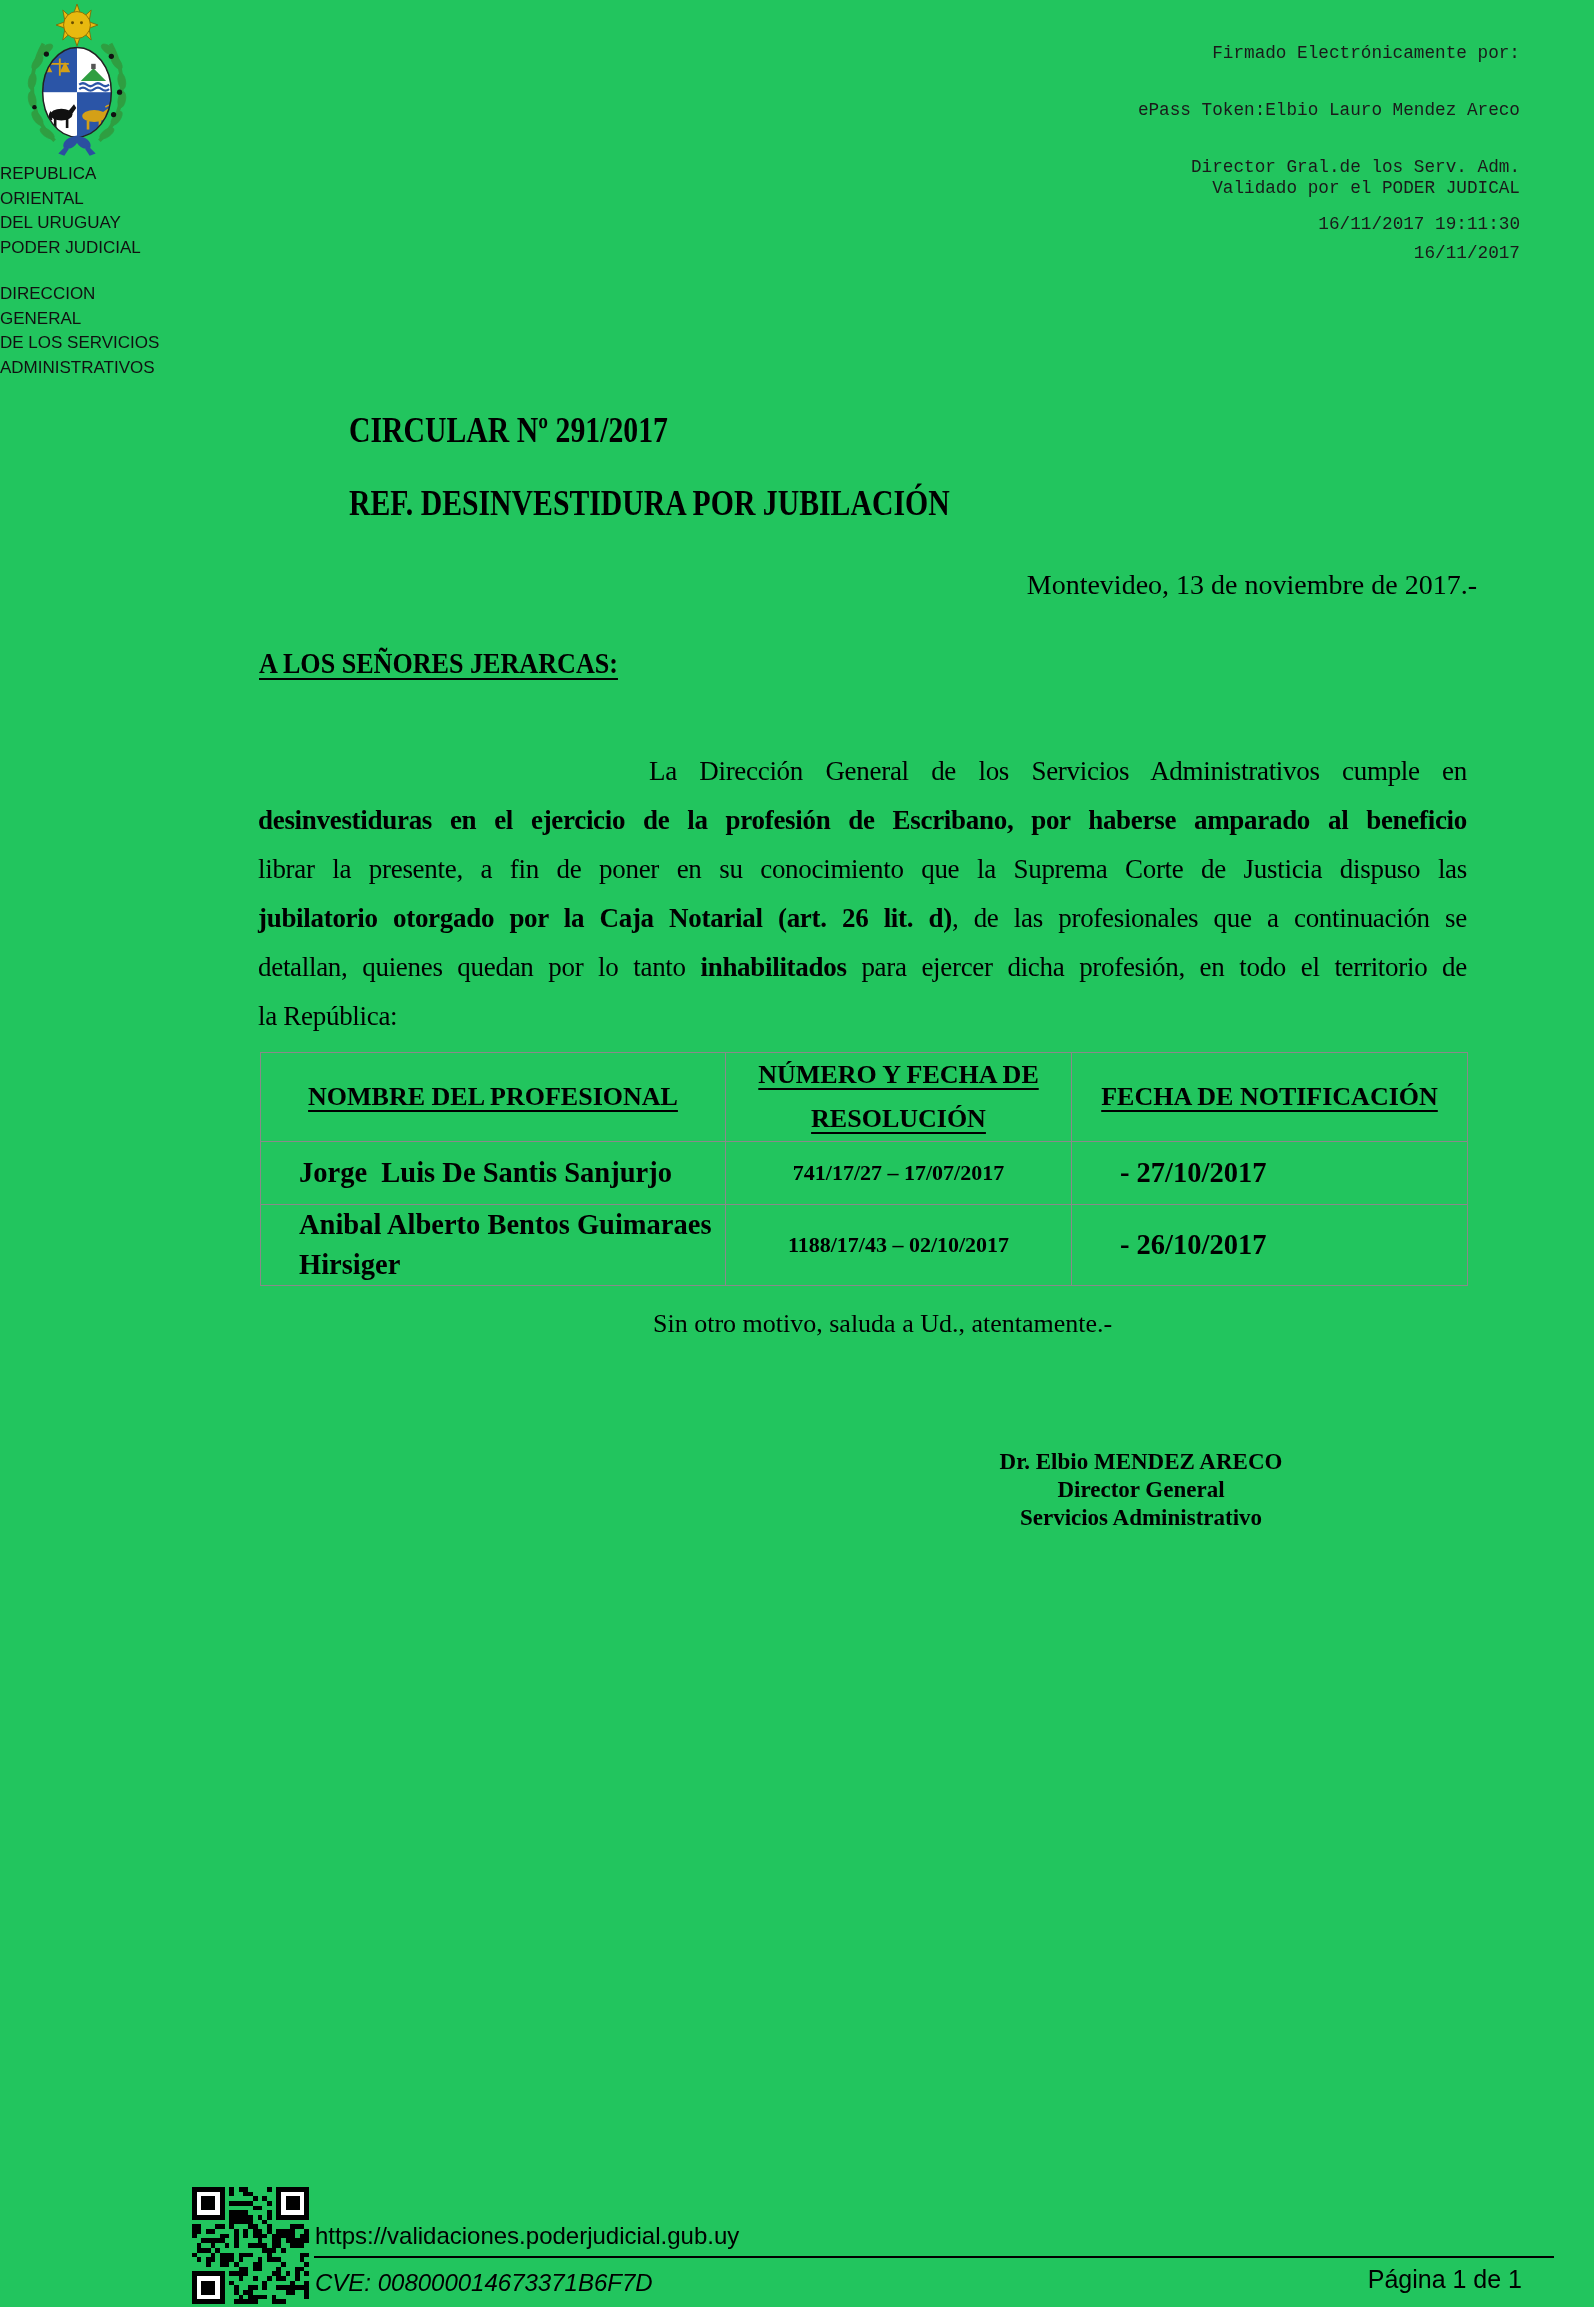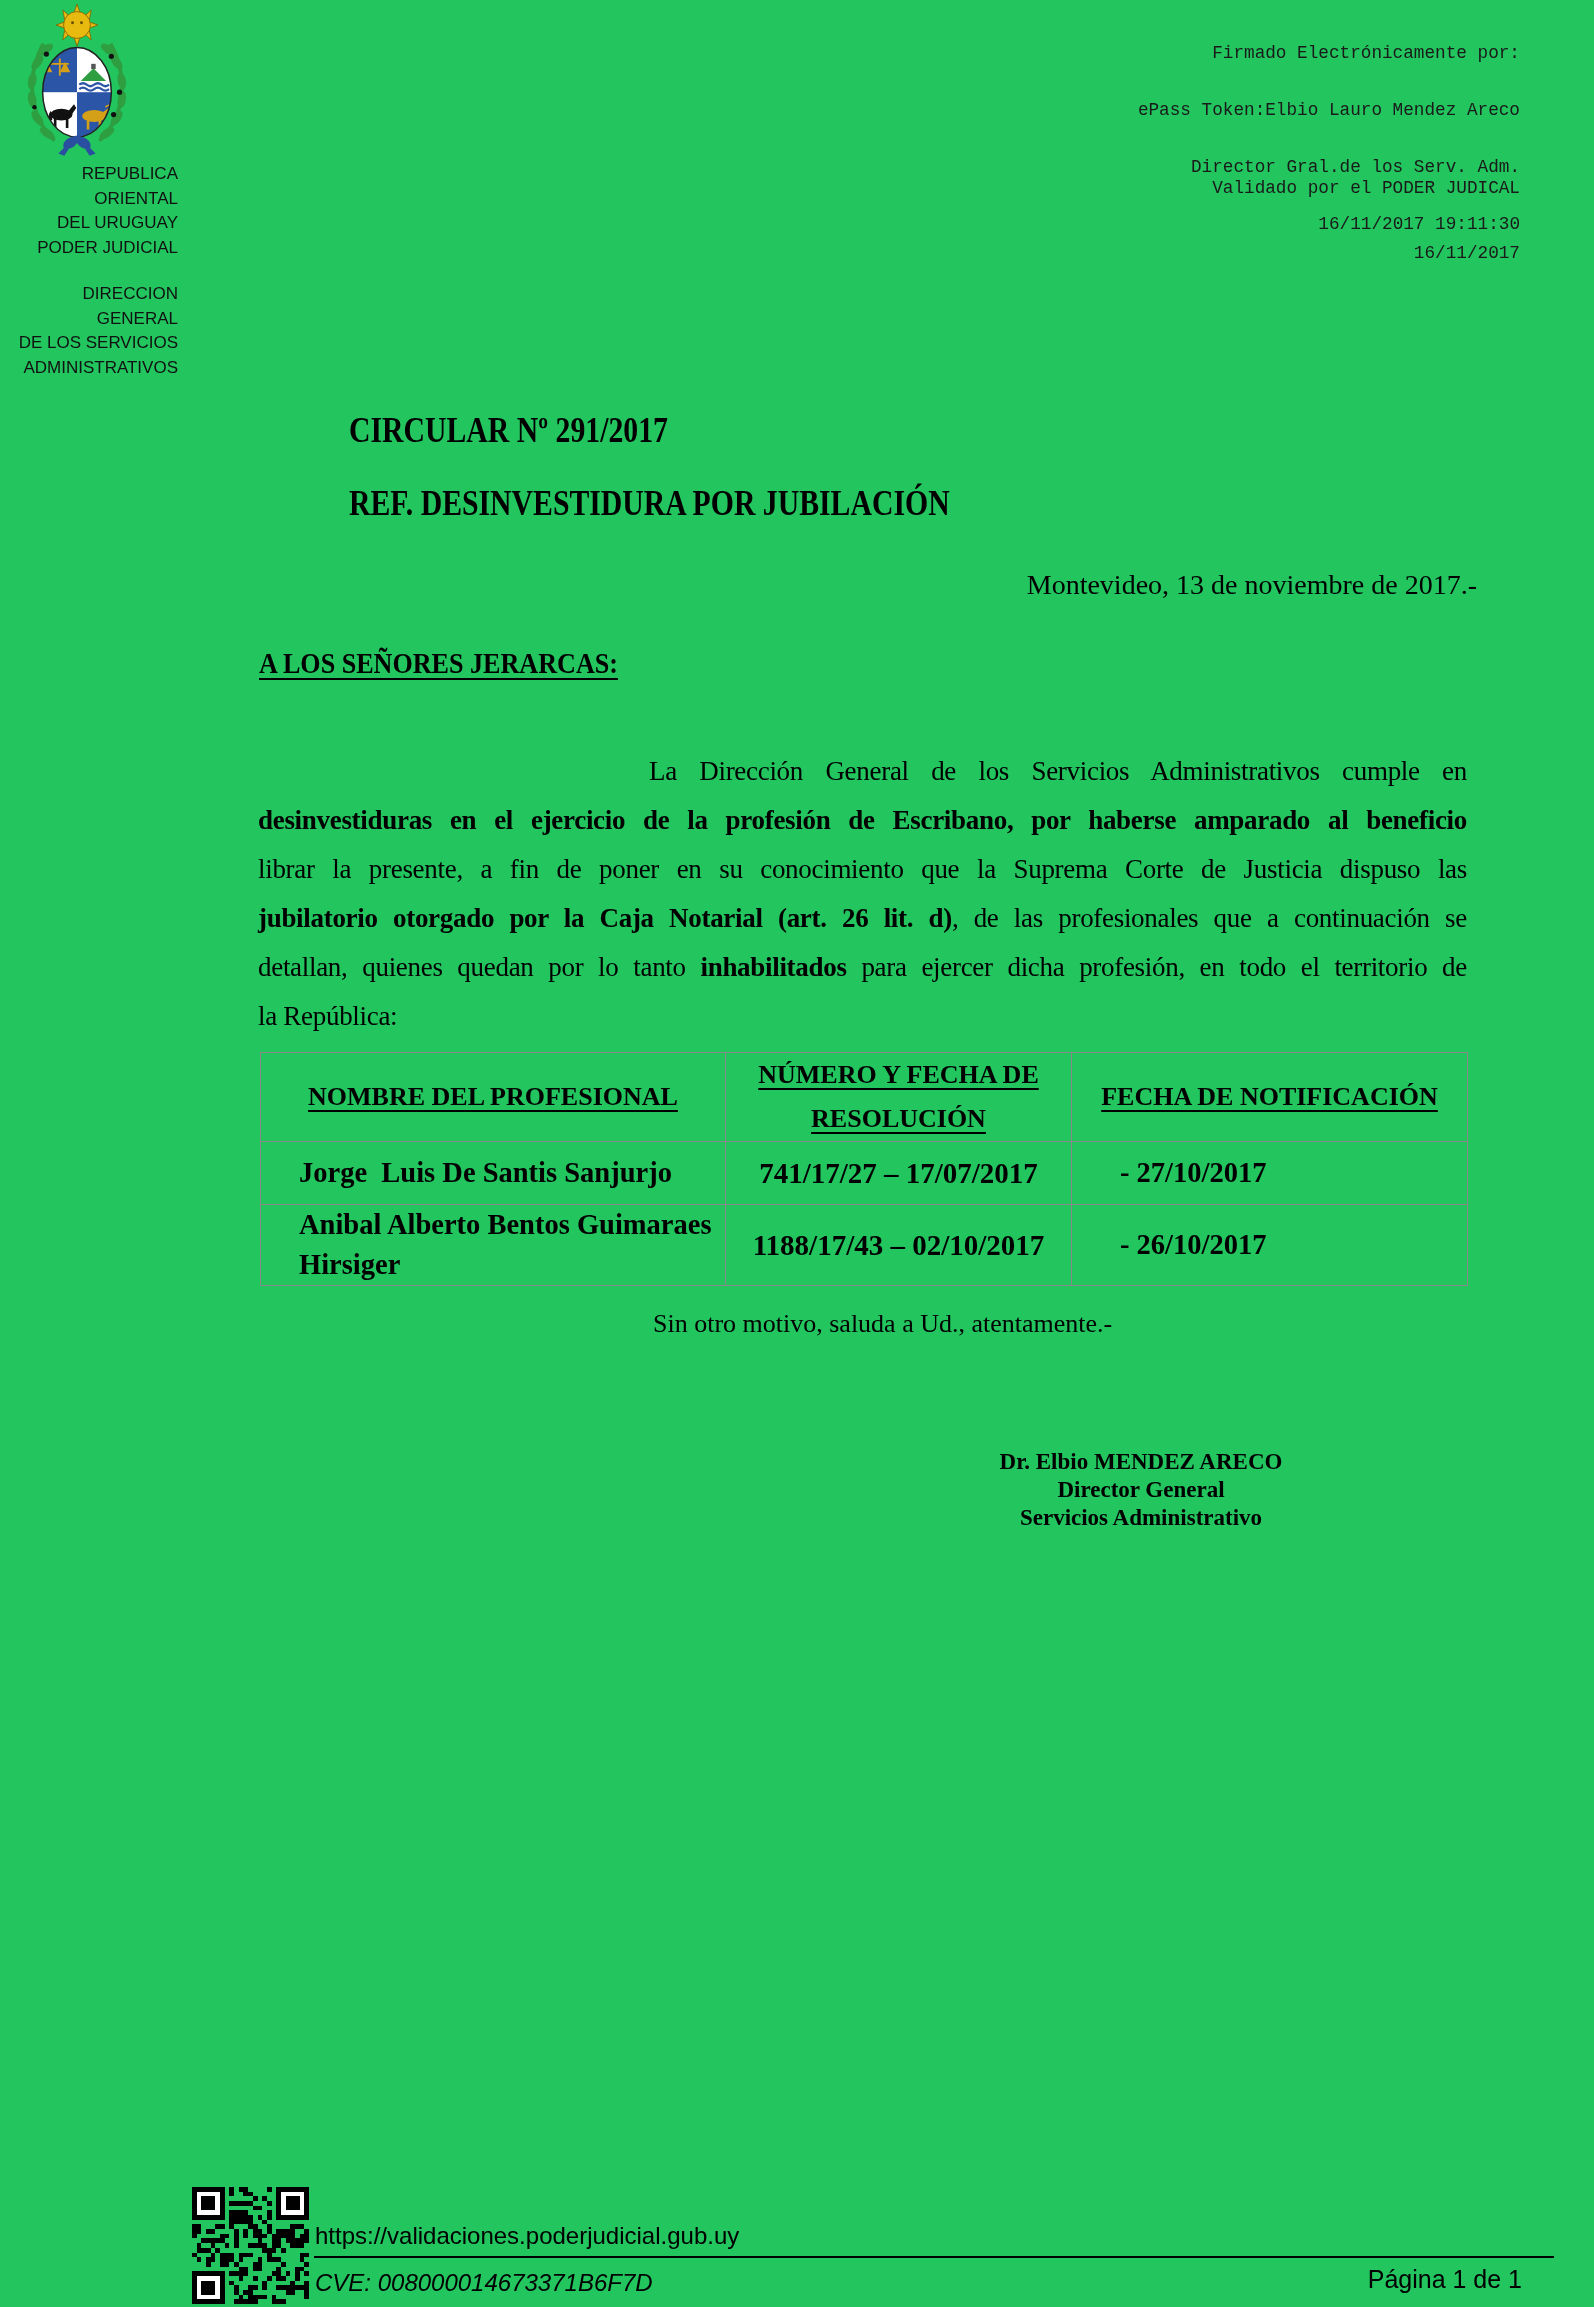--- a/index.html
+++ b/index.html
@@ -6,21 +6,21 @@
   #page{position:relative;width:1595px;height:2307px;background:#22c55e;overflow:hidden;
         font-family:"Liberation Serif","DejaVu Serif",serif;color:#000;}
   .abs{position:absolute;}
 
   
   .stamp{right:75px;text-align:right;font-family:"Liberation Mono","DejaVu Sans Mono",monospace;
          font-size:17.7px;line-height:19px;color:#1a1a1a;white-space:pre;}
   .stamp2{top:135px;line-height:21.5px;}
 
   
-  .logocap{left:0;width:178px;text-align:right;font-family:"Liberation Sans","DejaVu Sans",sans-serif;
+  .logocap{left:0;width:178px;text-align:left;font-family:"Liberation Sans","DejaVu Sans",sans-serif;
            font-size:17px;line-height:24.6px;font-weight:400;color:#111;}
 
   
   .headline{font-weight:bold;font-size:35px;white-space:nowrap;}
   .cond{display:inline-block;transform:scaleX(0.85);transform-origin:0 50%;}
   .cond9{display:inline-block;transform:scaleX(0.90);transform-origin:0 50%;}
 
   .dateline{top:569px;right:118px;font-size:28px;white-space:nowrap;text-align:right;}
   .salutation{left:259px;top:647px;font-size:29px;font-weight:bold;}
   .salutation .cond9{text-decoration:underline;text-underline-offset:4.6px;text-decoration-thickness:2.3px;}
@@ -29,21 +29,21 @@
   #bodypara{left:258px;top:747px;width:1209px;font-size:27px;letter-spacing:-0.3px;}
   .bodyline{height:49px;line-height:49px;text-align:justify;white-space:normal;}
   .bodyline.just{text-align-last:justify;}
 
   
   .tbl{left:260px;top:1052px;width:1207px;border-collapse:collapse;table-layout:fixed;}
   .tbl td{border:1.5px solid #8a8a8a;vertical-align:middle;padding:0;}
   .tbl .hdr{font-weight:bold;font-size:26px;text-align:center;line-height:44px;}
   .tbl .hdr .u{text-decoration:underline;text-underline-offset:5.4px;text-decoration-thickness:2.3px;}
   .tbl .name{font-weight:bold;font-size:28.5px;padding-left:38px;line-height:40px;white-space:pre-wrap;}
-  .tbl .res{font-weight:bold;font-size:29px;text-align:center;}
+  .tbl .res{font-weight:bold;font-size:22px;text-align:center;}
   .tbl .not{font-weight:bold;font-size:28.5px;padding-left:48px;}
 
   .closing{left:653px;top:1309px;font-size:26px;white-space:nowrap;}
 
   .signer{left:987px;top:1448px;width:308px;text-align:center;font-weight:bold;
           font-size:23px;line-height:28px;}
 
   
   .qr{left:192px;top:2187px;width:117px;height:117px;}
   .url{left:315px;top:2222px;font-family:"Liberation Sans","DejaVu Sans",sans-serif;font-size:24px;color:#000;text-decoration:none;}

